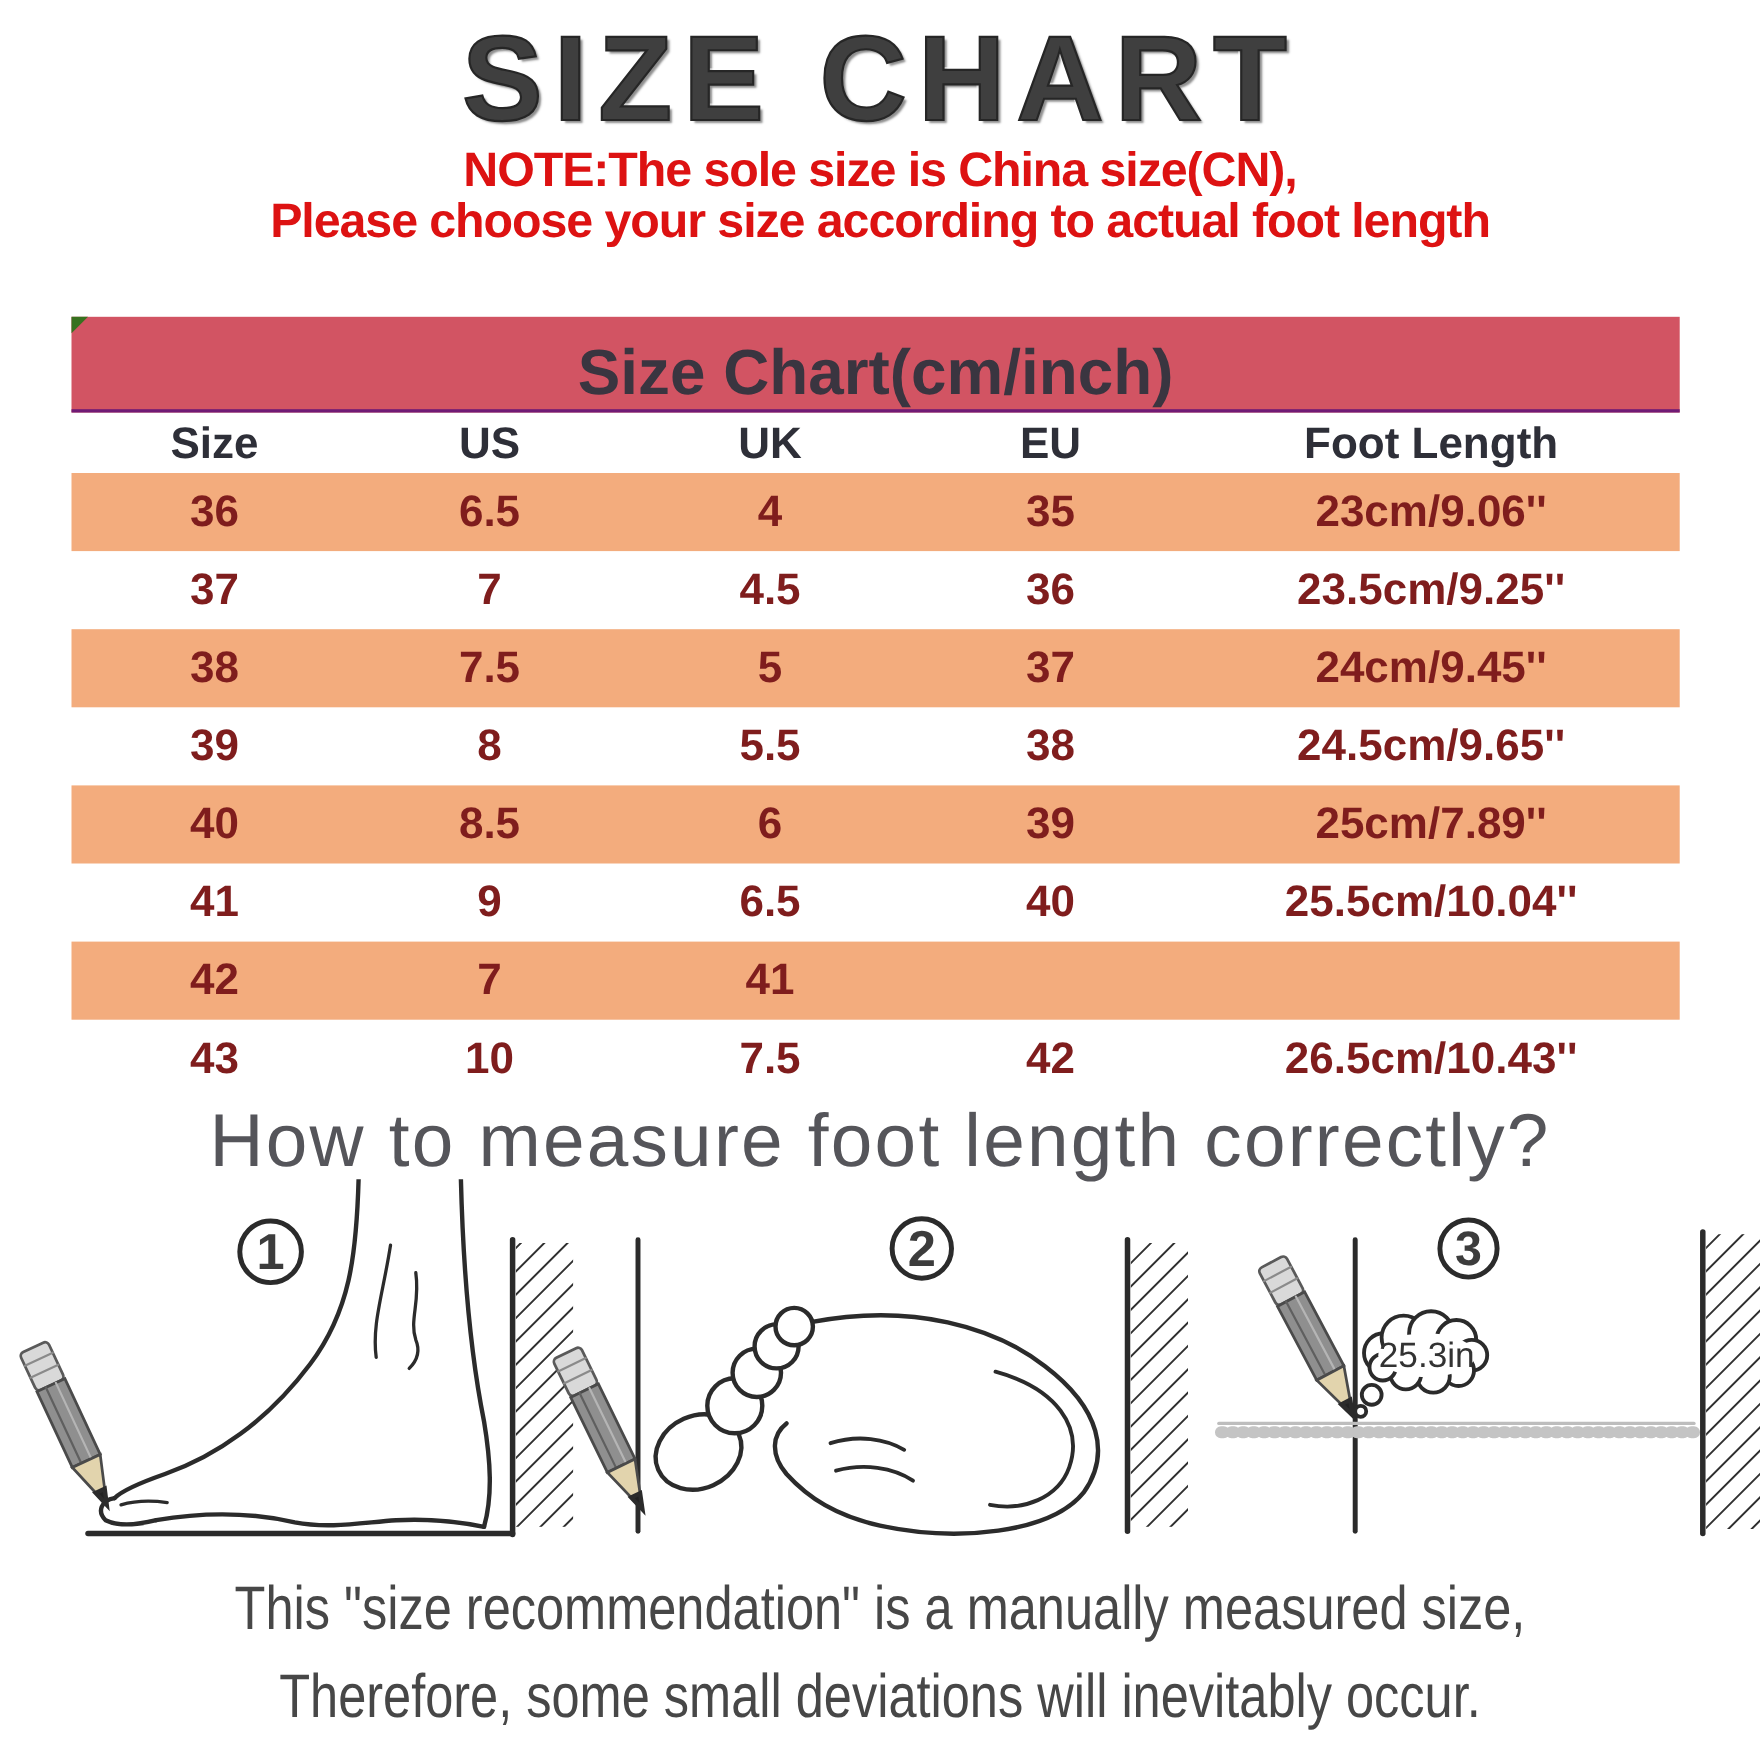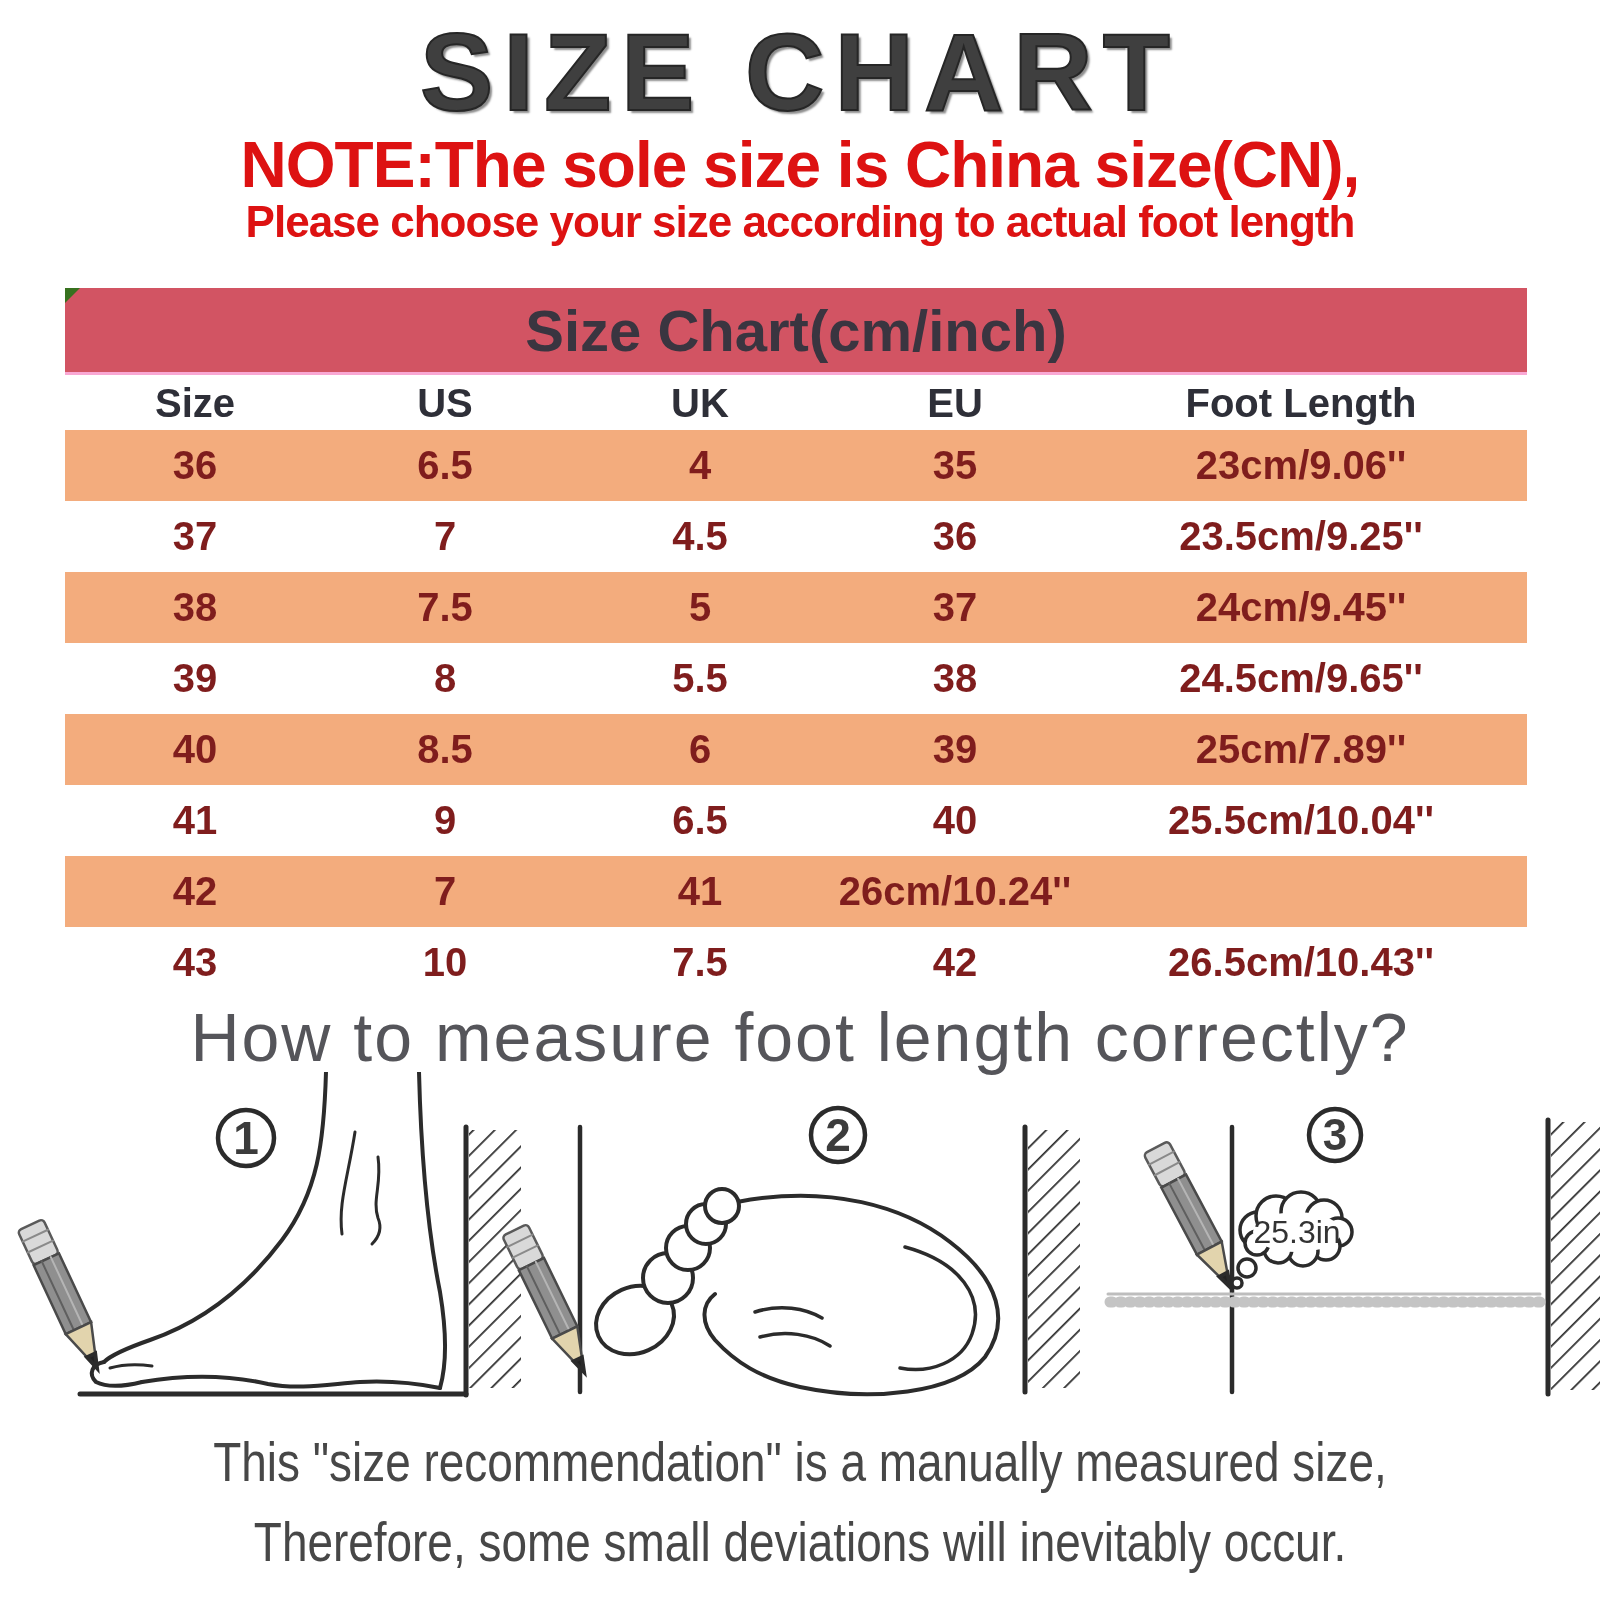--- a/index.html
+++ b/index.html
@@ -8,26 +8,26 @@
 
   
   .main-title{position:absolute;top:8px;left:0;width:100%;text-align:center;
     font-size:110px;font-weight:800;letter-spacing:10px;color:#3f3f3f;
     -webkit-text-stroke:2px #262626;
     text-shadow:-3px -3px 0 rgba(255,255,255,.55), 3px 3px 2px rgba(0,0,0,.45);}
 
   
   .note{position:absolute;top:132px;left:0;width:100%;text-align:center;color:#dd1212;
         font-weight:700;line-height:1.04;}
-  .note .l1{font-size:64px;letter-spacing:-1px;}
+  .note .l1{font-size:44px;letter-spacing:-1px;}
   .note .l2{font-size:44px;letter-spacing:-1px;}
 
   
   .banner{position:absolute;left:65px;top:288px;width:1462px;height:84px;background:#d25463;
-          border-bottom:3px solid #f9a8d4;display:flex;align-items:center;justify-content:center;}
+          border-bottom:3px solid #701a75;display:flex;align-items:flex-end;justify-content:center;}
   .banner .banner-text{font-size:58px;font-weight:700;color:#3a3540;}
   .banner .notch{position:absolute;left:0;top:0;width:0;height:0;
           border-top:15px solid #37711f;border-right:15px solid transparent;}
 
   
   .grid-row{display:grid;grid-template-columns:260px 240px 270px 240px 452px;
             align-items:center;text-align:center;}
   .thead{position:absolute;left:65px;top:376px;width:1462px;height:54px;
          font-size:40px;font-weight:700;color:#2e2f38;}
   .tbody{position:absolute;left:65px;top:430px;width:1462px;}
@@ -111,21 +111,20 @@
       <div>41</div>
       <div>9</div>
       <div>6.5</div>
       <div>40</div>
       <div>25.5cm/10.04''</div>
     </div>
     <div class="trow grid-row orange">
       <div>42</div>
       <div>7</div>
       <div>41</div>
-      <div>26cm/10.24''</div>
     </div>
     <div class="trow grid-row">
       <div>43</div>
       <div>10</div>
       <div>7.5</div>
       <div>42</div>
       <div>26.5cm/10.43''</div>
     </div>
   </div>
 

